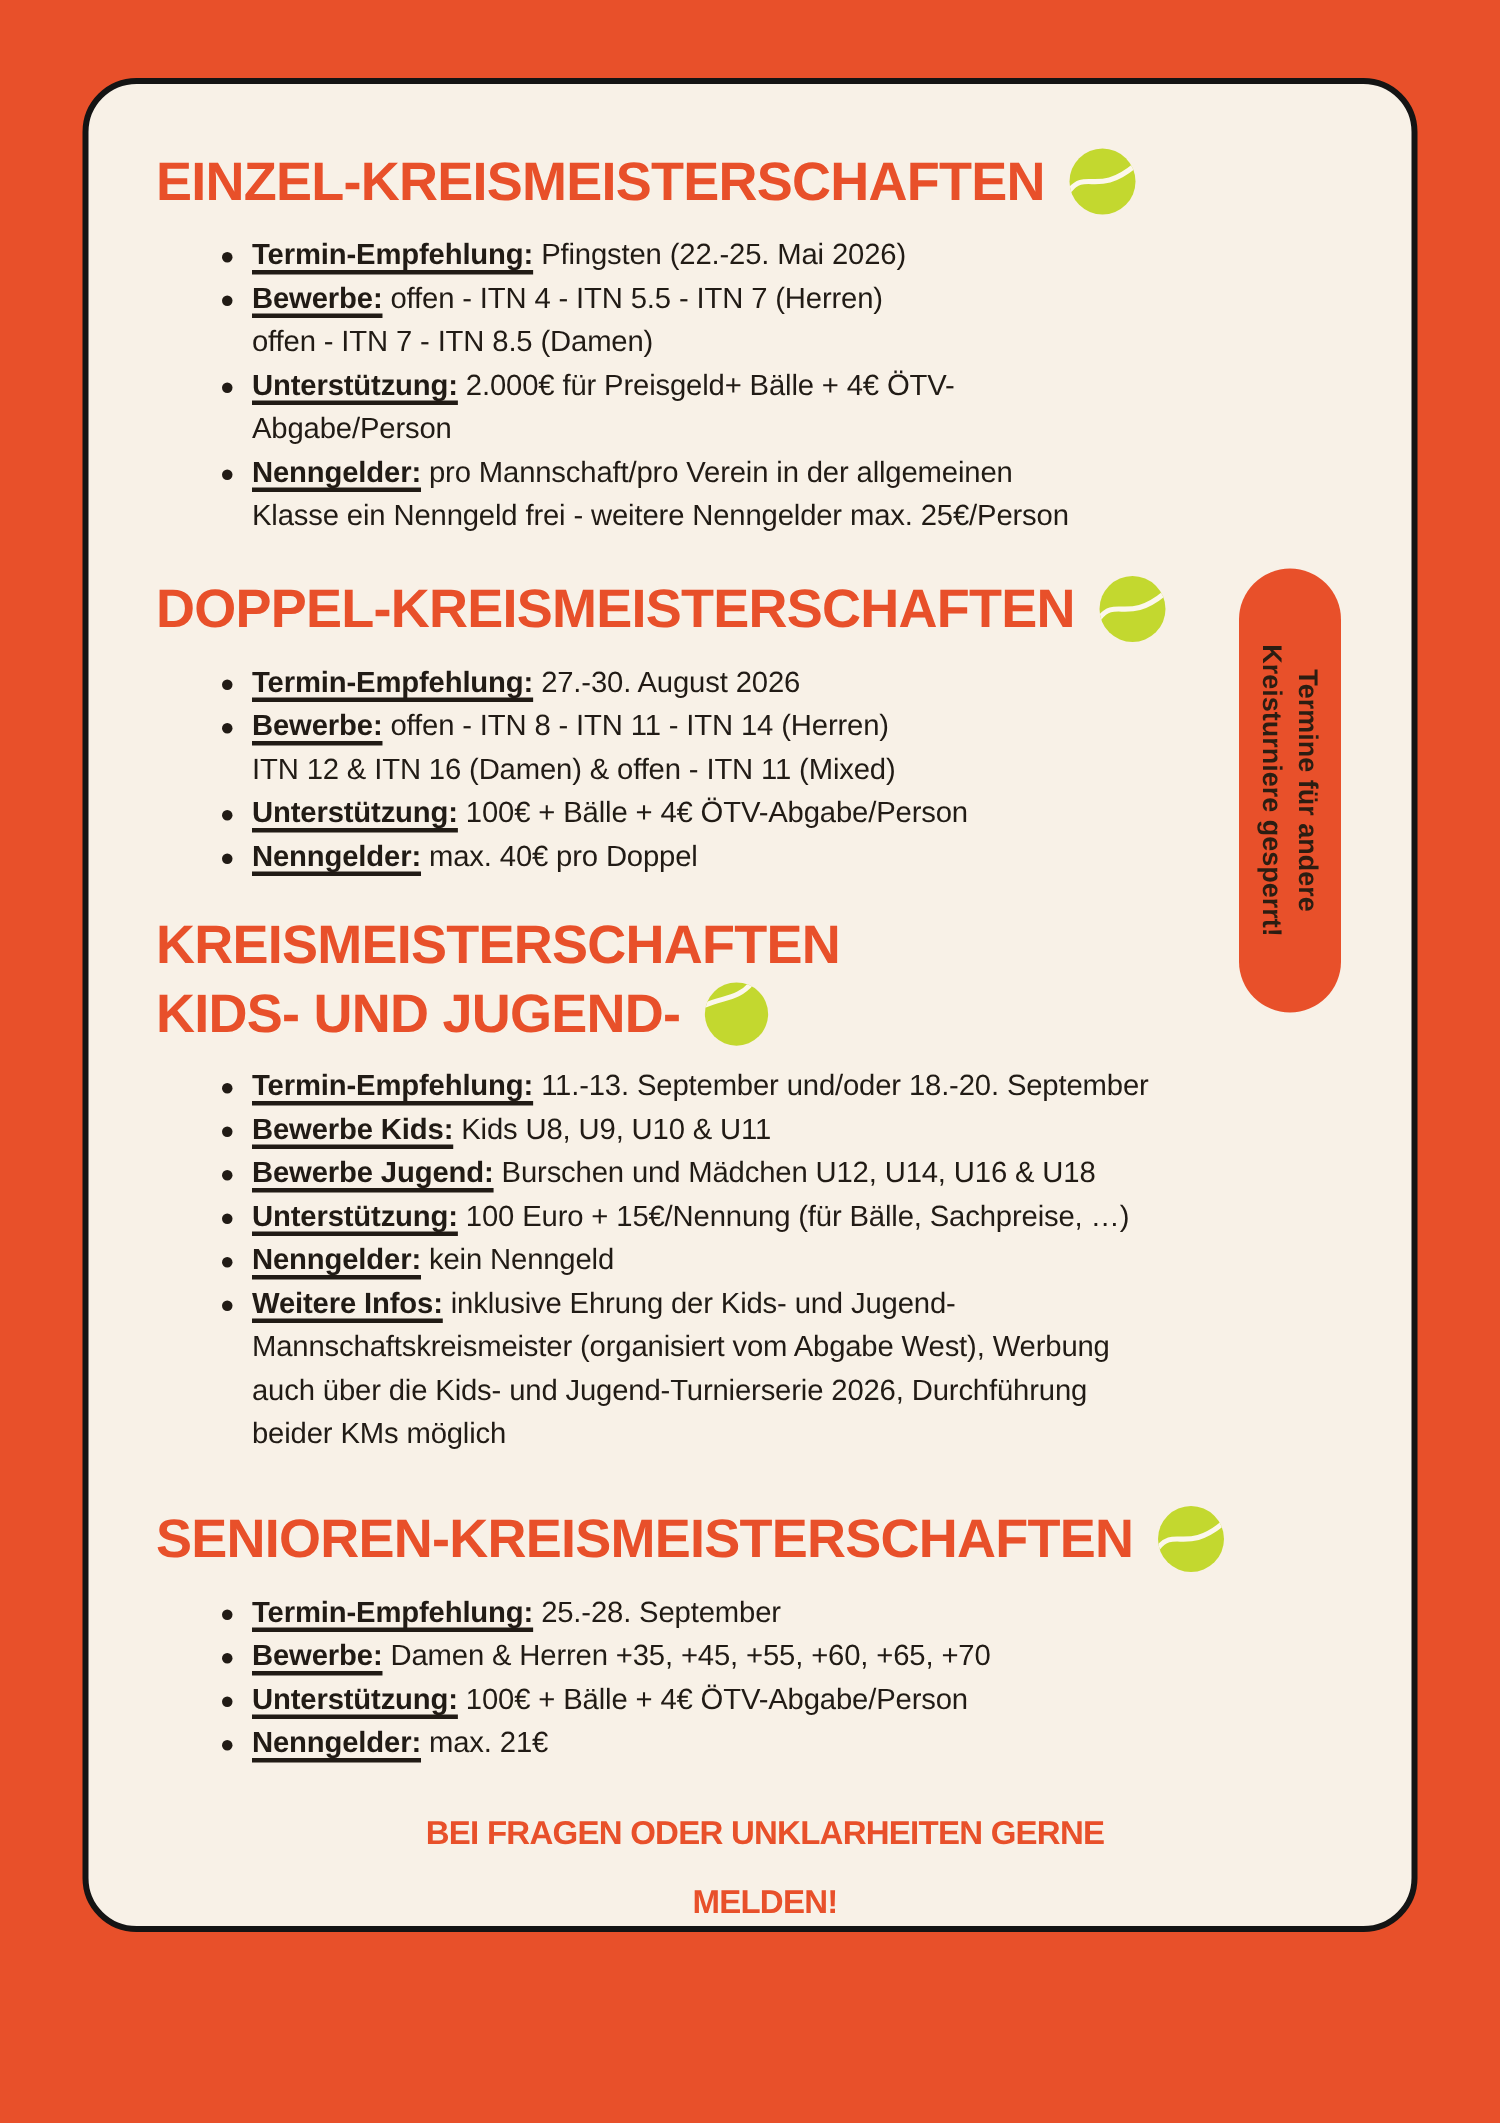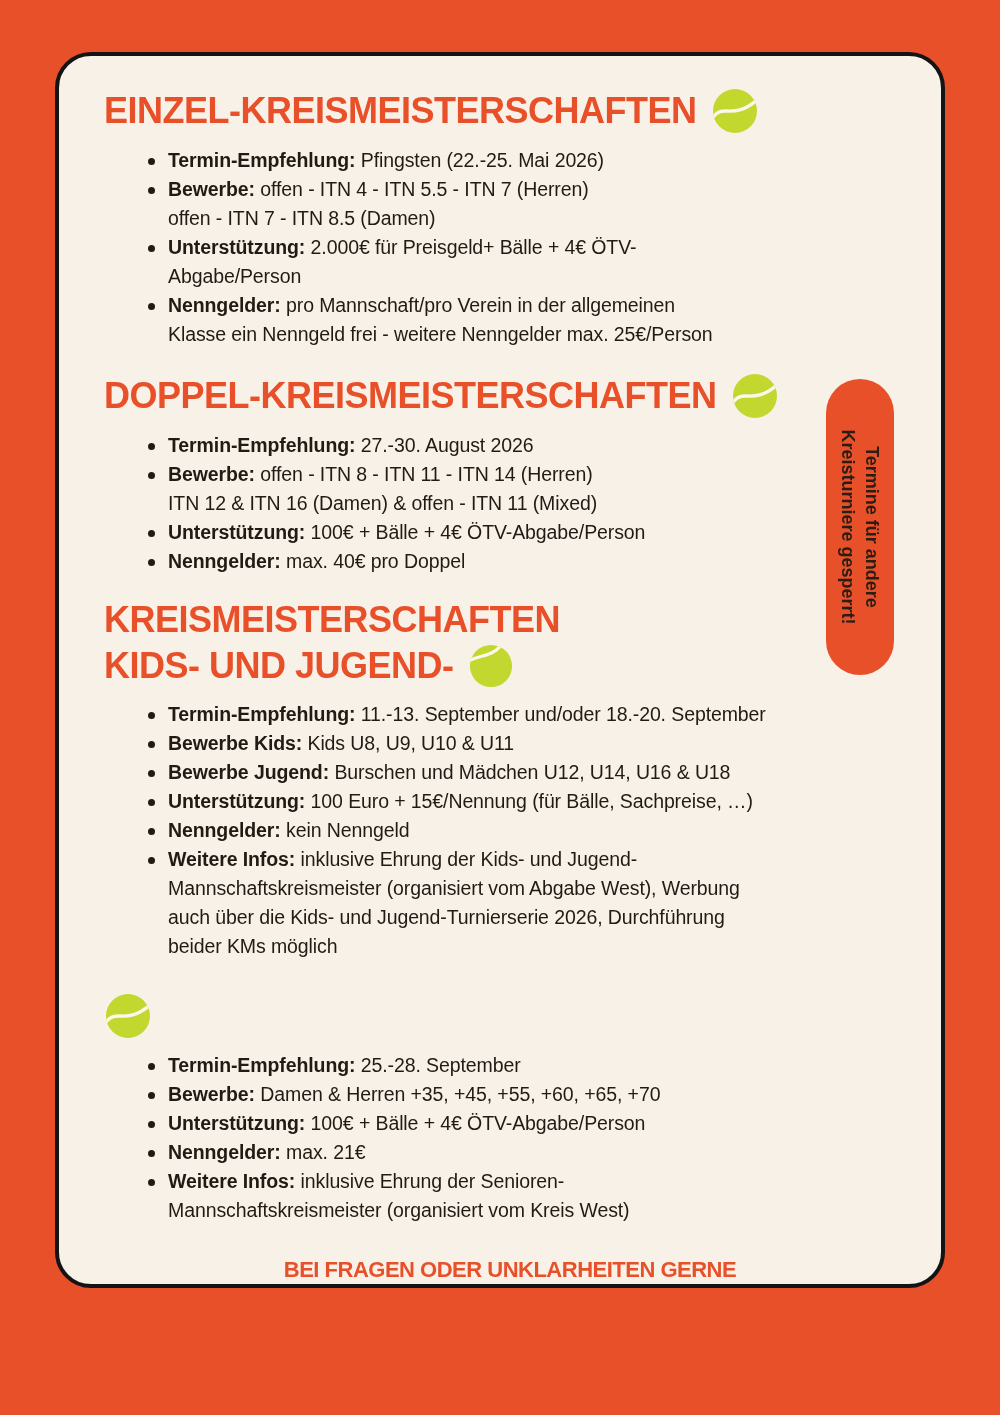--- a/index.html
+++ b/index.html
@@ -12,21 +12,21 @@
     overflow:hidden;
   }
   .card{
     position:absolute;
     left:55px; top:52px;
     width:890px; height:1236px;
     background:#F8F1E7;
     border:4px solid #141414;
     border-radius:36px;
     box-sizing:border-box;
-    padding:30px 25px 0 45px;
+    padding:40px 25px 0 45px;
   }
   .sec{margin:0;}
   .sec-title{
     margin:0 0 10px 0;
     color:#E8502A;
     font-size:36px;
     line-height:44px;
     font-weight:700;
     letter-spacing:-0.5px;
   }
@@ -47,20 +47,21 @@
   ul.items li::before{
     content:"";
     position:absolute;
     left:4px; top:11.5px;
     width:7px; height:7px;
     border-radius:50%;
     background:#211b15;
   }
   .lbl{
     font-weight:700;
+    text-decoration:underline;
     text-decoration-thickness:2.5px;
     text-underline-offset:4px;
   }
   .val{white-space:pre-line;}
   .sec-senioren{margin-top:30px;}
   .badge{
     position:absolute;
     left:767px; top:323px;
     width:68px; height:296px;
     background:#E8502A;
@@ -169,38 +170,37 @@
       <li><span class="lbl">Weitere Infos:</span> <span class="val">inklusive Ehrung der Kids- und Jugend-
 Mannschaftskreismeister (organisiert vom Abgabe West), Werbung
 auch über die Kids- und Jugend-Turnierserie 2026, Durchführung
 beider KMs möglich</span></li>
     </ul>
   </div>
 
   <div class="sec sec-senioren">
     <h2 class="sec-title">
       <div class="title-line">
+        <span>SENIOREN-KREISMEISTERSCHAFTEN</span>
         <svg class="ball" width="48" height="50" viewBox="0 0 48 48">
           <defs>
               <clipPath id="bc4">
                 <circle cx="24" cy="24" r="22"></circle>
               </clipPath>
             </defs>
           <circle cx="24" cy="24" r="22" fill="#C3D82F"></circle>
           <path d="M2,30 C13,16 21,34 46,13" fill="none" stroke="#FCF7EC" stroke-width="3.4" stroke-linecap="round" clip-path="url(#bc4)"></path>
         </svg>
       </div>
     </h2>
     <ul class="items">
       <li><span class="lbl">Termin-Empfehlung:</span> <span class="val">25.-28. September</span></li>
       <li><span class="lbl">Bewerbe:</span> <span class="val">Damen &amp; Herren +35, +45, +55, +60, +65, +70</span></li>
       <li><span class="lbl">Unterstützung:</span> <span class="val">100€ + Bälle + 4€ ÖTV-Abgabe/Person</span></li>
       <li><span class="lbl">Nenngelder:</span> <span class="val">max. 21€</span></li>
-      <li><span class="lbl">Weitere Infos:</span> <span class="val">inklusive Ehrung der Senioren-
-Mannschaftskreismeister (organisiert vom Kreis West)</span></li>
     </ul>
   </div>
 
   <div class="footer">BEI FRAGEN ODER UNKLARHEITEN GERNE
 MELDEN!</div>
 
   <div class="badge">
     <div class="badge-text">Termine für andere
 Kreisturniere gesperrt!</div>
   </div>

